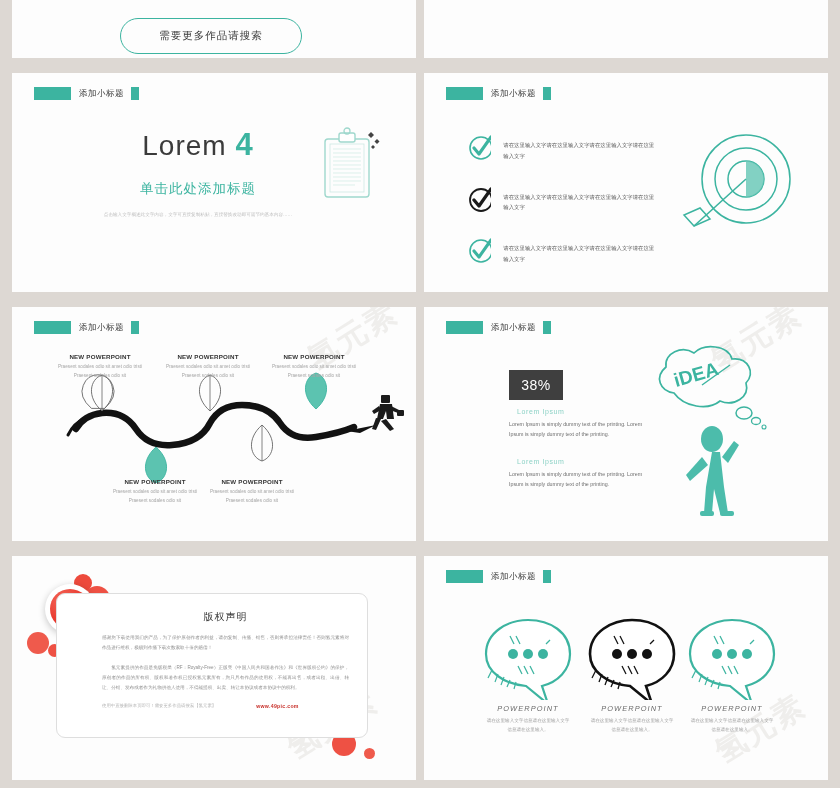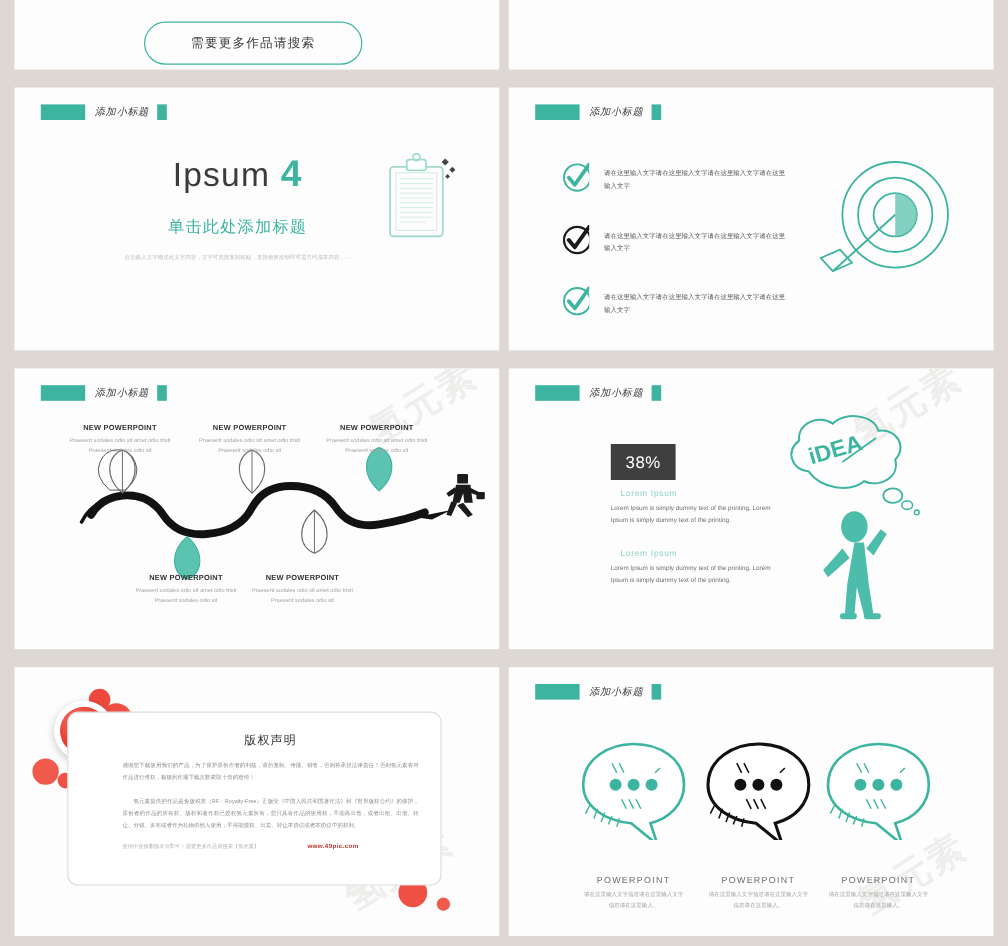--- a/index.html
+++ b/index.html
@@ -15,21 +15,21 @@
     position: absolute;
     background: #fdfdfd;
     overflow: hidden;
   }
 
   
   .band { position: absolute; display: flex; align-items: center; }
   .band .bar-lg { width: 37px; height: 13px; background: #3cb4a0; }
   .band .label {
     font-size: 8.5px; color: #3a3a3a; margin: 0 7px 0 8px;
-    letter-spacing: .5px; white-space: nowrap; font-style: italic;
+    letter-spacing: .5px; white-space: nowrap;
   }
   .band .bar-sm { width: 8px; height: 13px; background: #3cb4a0; }
 
   
   .wm {
     position: absolute; color: #efeeec; font-size: 31px; font-weight: bold;
     letter-spacing: 2px; transform: rotate(-32deg); pointer-events: none;
     user-select: none; white-space: nowrap;
   }
 
@@ -108,21 +108,21 @@
     background: radial-gradient(circle at 32% 28%, #f4675a 0%, #e8392e 55%, #d9281f 100%);
     display: flex; align-items: center; justify-content: center;
   }
   .badge-in span { color: #fff; font-size: 8px; letter-spacing: .5px; }
   .blob { position: absolute; border-radius: 50%; }
 
   
   .s8 { left: 424px; top: 556px; width: 404px; height: 224px; }
   .s8 .band { left: 22px; top: 14px; }
   .bub-col { position: absolute; width: 120px; text-align: center; }
-  .bub-t { font-size: 7.4px; color: #6a6a6a; letter-spacing: 1.1px; margin-top: 24px; }
+  .bub-t { font-size: 7.4px; color: #6a6a6a; letter-spacing: 1.1px; margin-top: 0; font-style: italic; }
   .bub-p { font-size: 4.6px; color: #9e9e9e; line-height: 1.9; margin-top: 4px; padding: 0 18px; }
 </style>
 </head>
 <body>
 
 <div class="page">
 
   <div class="slide s1">
     <svg width="404" height="114" style="position:absolute;left:0;top:0">
       <path d="M120 -6 Q132 18 150 30" stroke="#3cb4a0" stroke-width="5" fill="none" stroke-linecap="round"></path>
@@ -144,21 +144,21 @@
 
   <div class="slide s3">
     <div class="band">
       <div class="bar-lg"></div>
       <div class="label">添加小标题</div>
       <div class="bar-sm"></div>
     </div>
 
     <div class="part-wrap">
       <div class="part-line">
-        <span class="part-word">Ipsum</span><span>&nbsp;</span><span class="part-num">4</span>
+        <span class="part-word">Lorem</span><span>&nbsp;</span><span class="part-num">4</span>
       </div>
       <div class="part-sub">单击此处添加标题</div>
       <div class="part-desc">点击输入文字概述此文字内容，文字可直接复制粘贴，直接替换改动即可需节约基本内容……</div>
     </div>
 
     <svg class="clipboard" width="62" height="80">
       <rect x="6" y="12" width="44" height="58" rx="3" stroke="#9fd8cd" stroke-width="1.4" fill="none"></rect>
       <rect x="11" y="17" width="34" height="48" stroke="#cde9e3" stroke-width="0.8" fill="none"></rect>
       <rect x="20" y="6" width="16" height="9" rx="2" stroke="#9fd8cd" stroke-width="1.4" fill="#fff"></rect>
       <circle cx="28" cy="4" r="3" stroke="#9fd8cd" stroke-width="1.3" fill="none"></circle>

